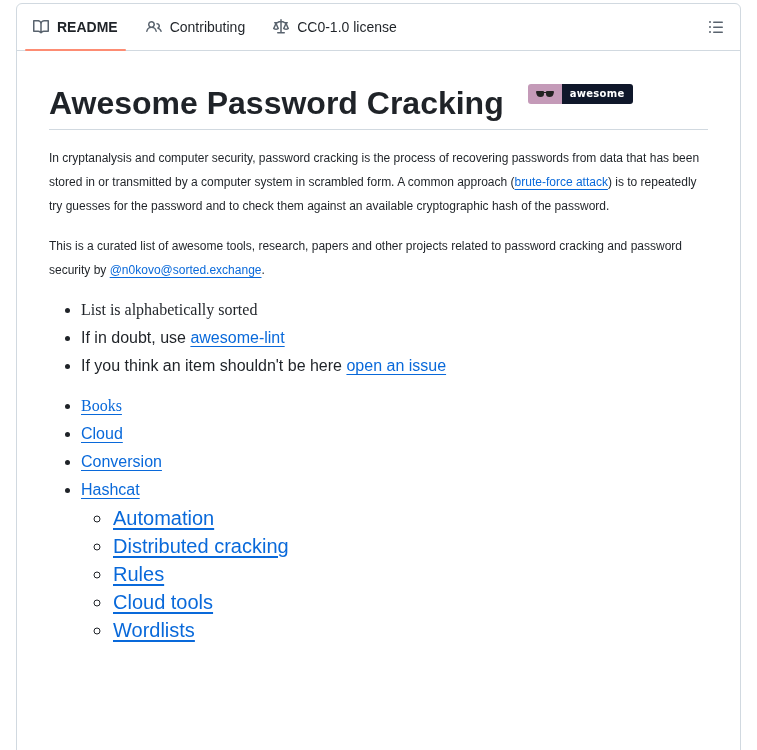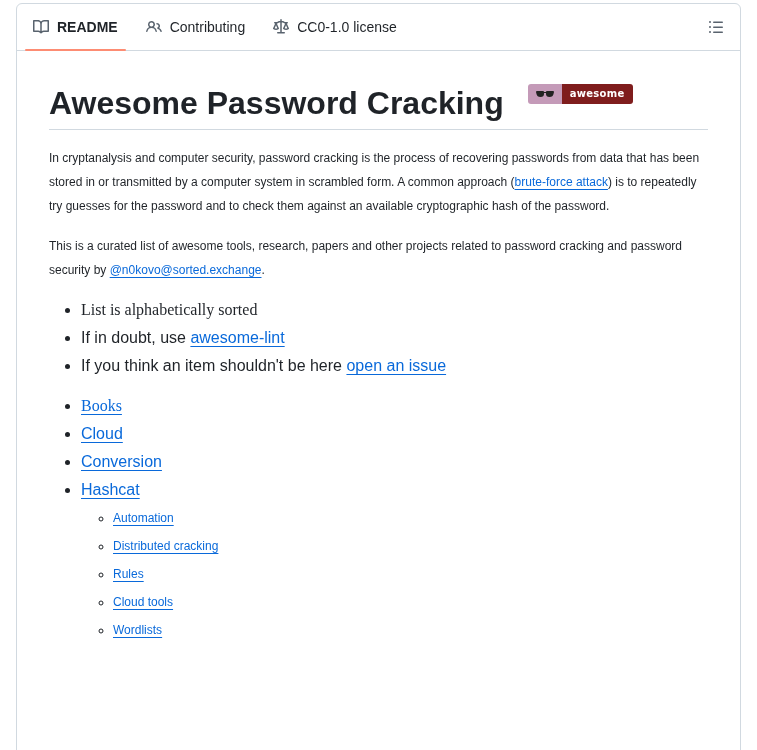--- a/index.html
+++ b/index.html
@@ -34,39 +34,39 @@
   h1 {
     font-size: 32px; font-weight: bold; line-height: 1.25; color: #1f2328;
     padding-bottom: 8px; border-bottom: 1px solid #d1d9e0; margin-bottom: 16px;
     display: flex; align-items: flex-start; gap: 24px; height: 47px;
   }
   .badge {
     display: inline-flex; height: 20px; border-radius: 3px; overflow: hidden;
     font-size: 11px; align-items: stretch; vertical-align: middle; position: relative; top: 1px;
   }
   .badge .left { background: #c49ab8; width: 34px; display: flex; align-items: center; justify-content: center; }
-  .badge .right { background: #7f1d1d; color: #fff; padding: 0 8px; display: flex; align-items: center; letter-spacing: 0.3px; font-family: "DejaVu Sans", sans-serif; font-size: 10px; }
+  .badge .right { background: #0f172a; color: #fff; padding: 0 8px; display: flex; align-items: center; letter-spacing: 0.3px; font-family: "DejaVu Sans", sans-serif; font-size: 10px; }
   .badge svg { width: 20px; height: 10px; }
 
   p { font-size: 12px; line-height: 24px; margin-bottom: 16px; }
   a { color: #0969da; text-decoration: underline; text-underline-offset: 3px; }
 
   ul.bul { padding-left: 32px; margin-bottom: 16px; }
   ul.bul li { font-size: 16px; line-height: 24px; margin-top: 4px; list-style: disc; }
   ul.bul li:first-child { margin-top: 0; font-family: Liberation Serif, serif; }
 
   h2 {
     font-size: 24px; font-weight: bold; line-height: 1.25; margin-top: 24px;
     padding-bottom: 8px; border-bottom: 1px solid #d1d9e0; margin-bottom: 16px;
   }
   ul.toc { padding-left: 32px; }
   ul.toc > li { font-size: 16px; line-height: 24px; margin-top: 4px; list-style: disc; }
   ul.toc > li:first-child { margin-top: 4px; font-family: Liberation Serif, serif; }
   ul.toc ul { padding-left: 32px; margin-top: 4px; }
-  ul.toc ul li { list-style: circle; font-size: 12px; line-height: 24px; margin-top: 4px; }
+  ul.toc ul li { list-style: circle; font-size: 20px; line-height: 24px; margin-top: 4px; }
   ul.toc ul li:first-child { margin-top: 0; }
 </style>
 </head>
 <body>
 
 <div class="box">
   <div class="tabbar">
     <div class="tab active">
       <svg viewBox="0 0 16 16">
           <path d="M0 1.75A.75.75 0 0 1 .75 1h4.253c1.227 0 2.317.59 3 1.501A3.743 3.743 0 0 1 11.006 1h4.245a.75.75 0 0 1 .75.75v10.5a.75.75 0 0 1-.75.75h-4.507a2.25 2.25 0 0 0-1.591.659l-.622.621a.75.75 0 0 1-1.06 0l-.622-.621A2.25 2.25 0 0 0 5.258 13H.75a.75.75 0 0 1-.75-.75Zm7.251 10.324.004-5.073-.002-2.253A2.25 2.25 0 0 0 5.003 2.5H1.5v9h3.757a3.75 3.75 0 0 1 1.994.574ZM8.755 4.75l-.004 7.322a3.752 3.752 0 0 1 1.992-.572H14.5v-9h-3.495a2.25 2.25 0 0 0-2.25 2.25Z"></path>

